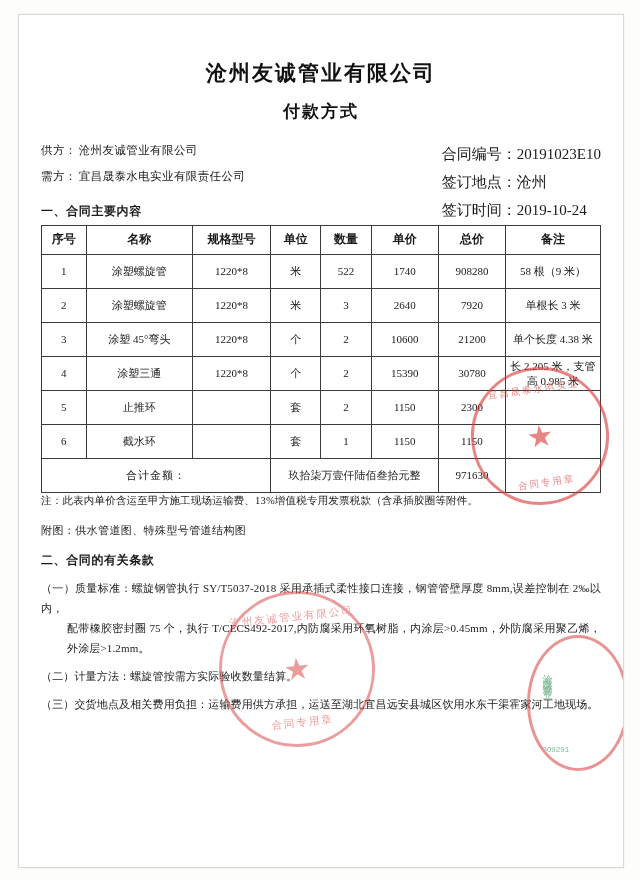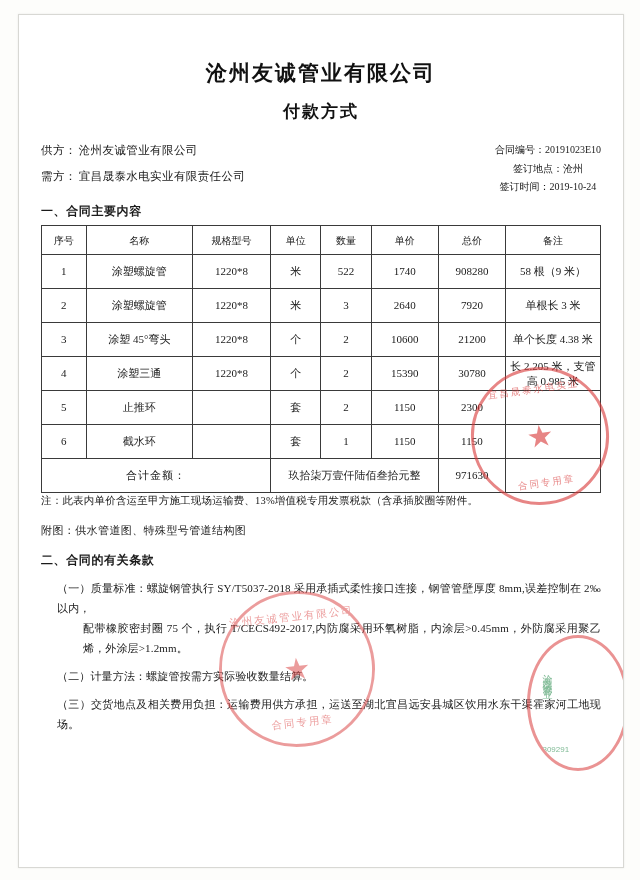--- a/index.html
+++ b/index.html
@@ -66,23 +66,23 @@
     display: inline-block;
   }
   .party-value {
     display: inline-block;
     margin-left: 2px;
   }
   .meta {
     position: absolute;
     right: 0;
     top: -2px;
-    font-size: 10px;
+    font-size: 15px;
     line-height: 1.85;
-    text-align: center;
+    text-align: left;
   }
   .meta div { white-space: nowrap; }
   .section-head {
     font-size: 12px;
     font-weight: bold;
     margin-top: 6px;
     margin-bottom: 5px;
     letter-spacing: 0.6px;
   }
   table.main {
@@ -94,23 +94,23 @@
   table.main th, table.main td {
     border: 1px solid #3a3a3a;
     text-align: center;
     height: 31px;
     padding: 1px 2px;
     font-weight: normal;
     vertical-align: middle;
     line-height: 1.3;
   }
   table.main thead th {
-    font-weight: normal;
+    font-weight: bold;
     height: 26px;
-    font-size: 10px;
+    font-size: 12px;
   }
   col.c0 { width: 8%; }
   col.c1 { width: 19%; }
   col.c2 { width: 14%; }
   col.c3 { width: 9%; }
   col.c4 { width: 9%; }
   col.c5 { width: 12%; }
   col.c6 { width: 12%; }
   col.c7 { width: 17%; }
   .total-label { letter-spacing: 1px; }
@@ -130,21 +130,20 @@
     margin-top: 14px;
     margin-bottom: 9px;
     letter-spacing: 0.6px;
   }
   .clause {
     font-size: 11px;
     line-height: 1.82;
     margin-bottom: 8px;
     text-align: justify;
     letter-spacing: 0.15px;
-    margin-left: 16px;
   }
   .clause .ind {
     display: block;
     text-indent: 0;
     padding-left: 26px;
   }
   .clause .lead {
     display: inline;
   }
   

